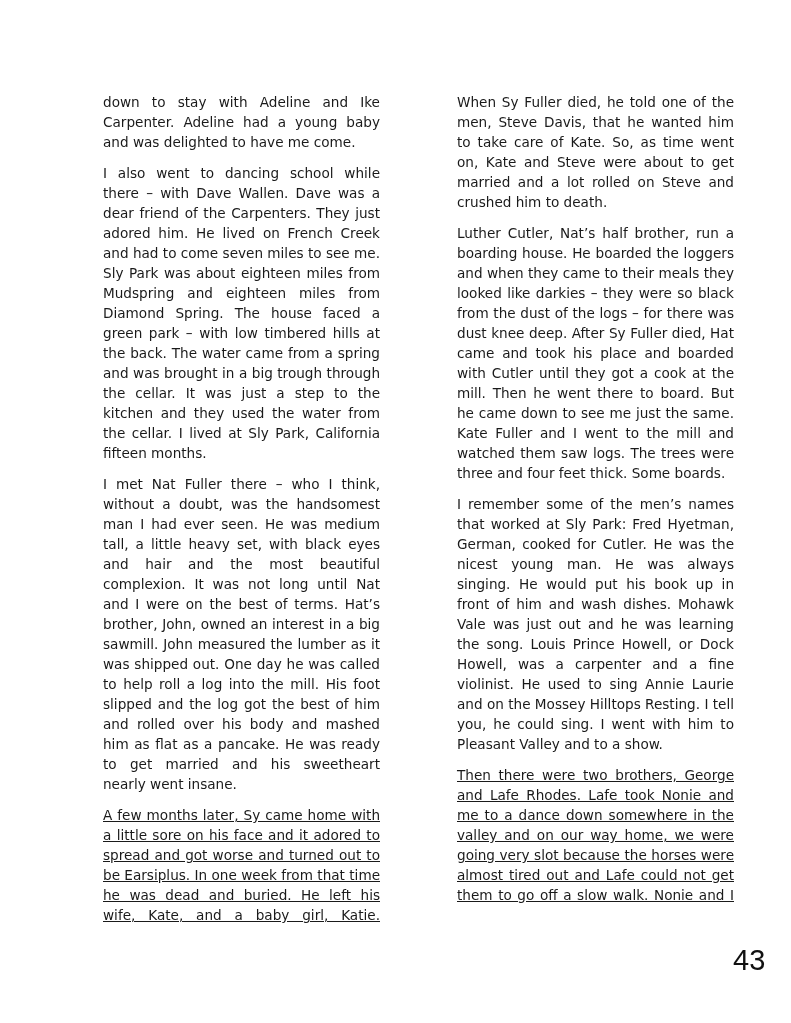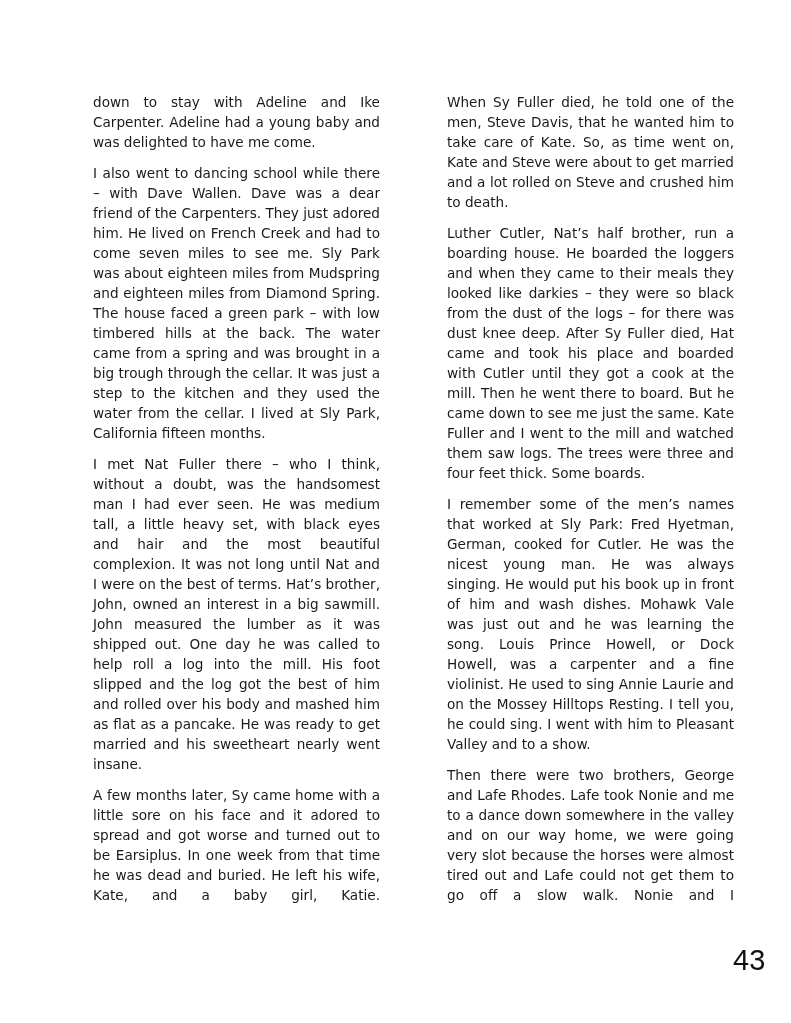--- a/index.html
+++ b/index.html
@@ -22,30 +22,31 @@
       height: 1023px;
     }
     .column {
       position: absolute;
       top: 92px;
       width: 287px;
     }
     .col-left { left: 93px; }
     .col-right { left: 447px; }
     .para {
-      margin: 0 0 11px 0;
+      margin: 0 0 11px 10px;
       font-size: 13.6px;
       line-height: 20px;
       text-align: justify;
       text-align-last: left;
       letter-spacing: 0px;
       word-spacing: 0px;
     }
     .para.last-justified {
       text-align-last: justify;
+      text-decoration: underline;
     }
     .page-number {
       position: absolute;
       left: 733px;
       top: 937px;
       font-family: "Liberation Sans", sans-serif;
       font-size: 29px;
       line-height: 32px;
       color: #111111;
       margin-top: 7px;

